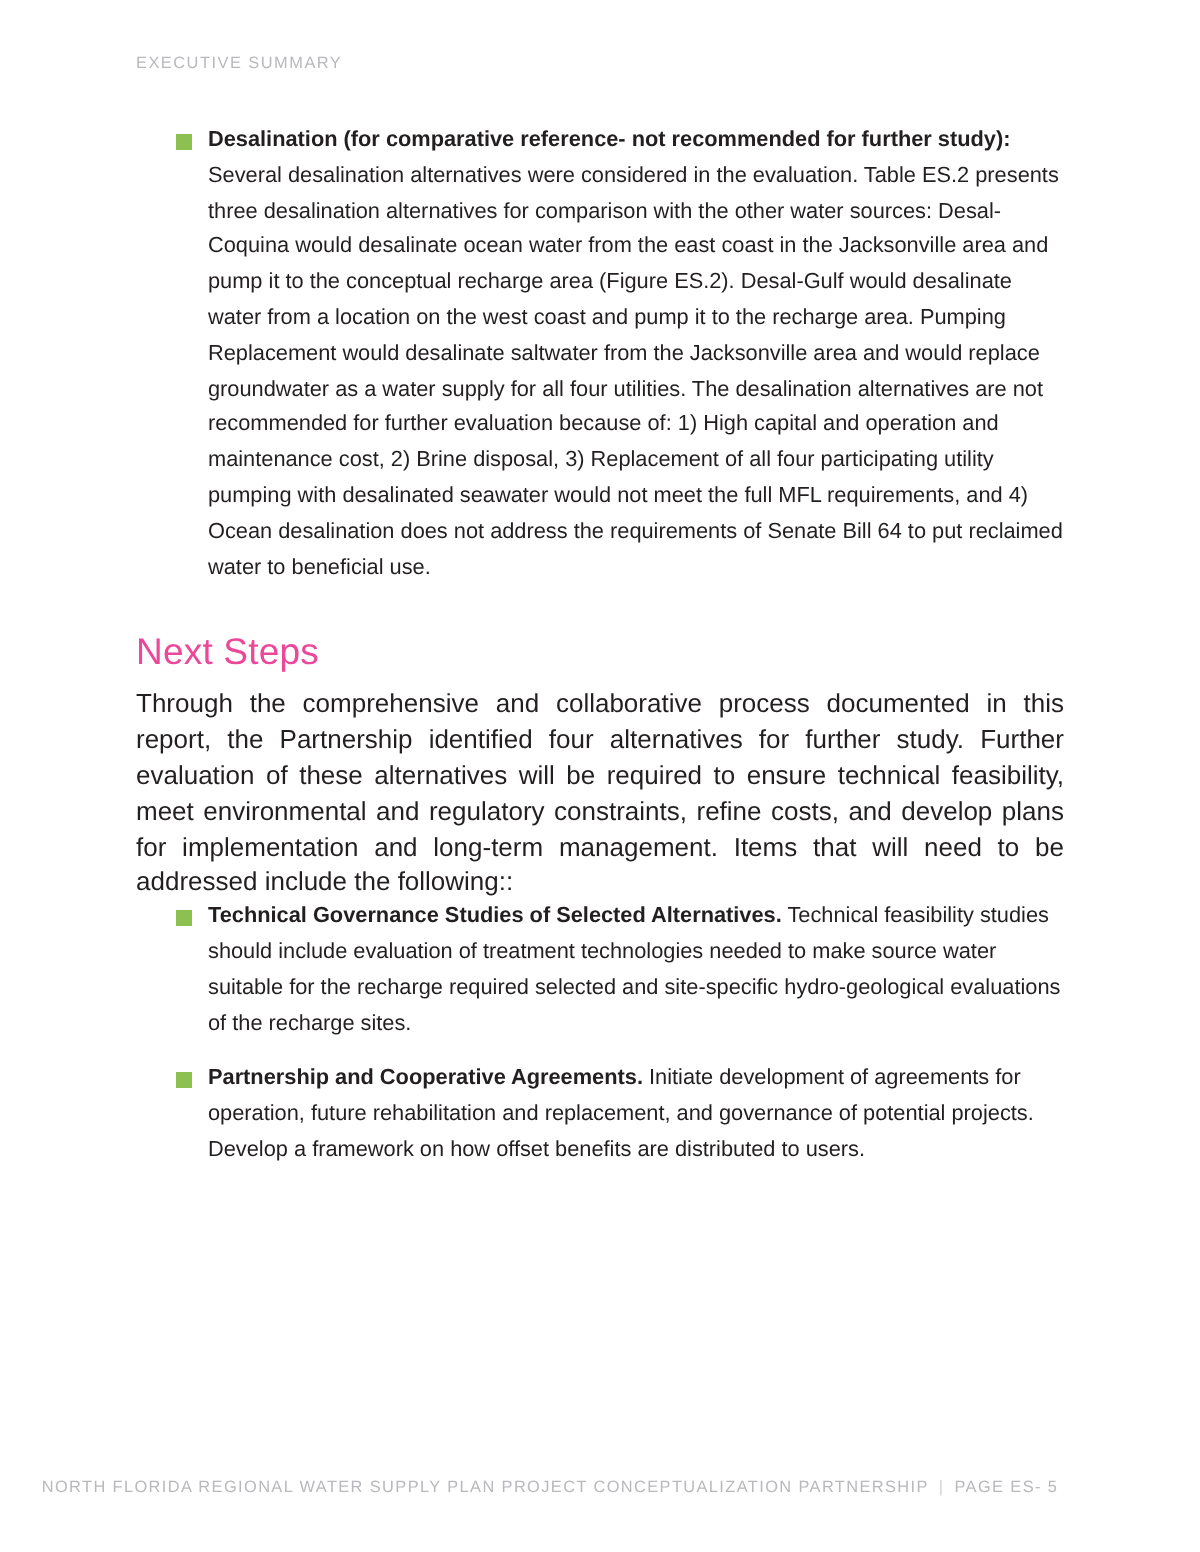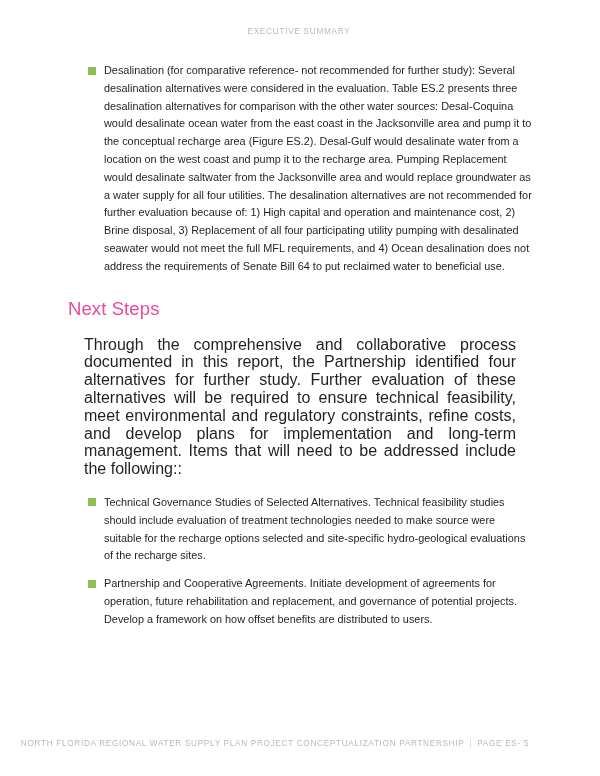--- a/index.html
+++ b/index.html
@@ -20,21 +20,21 @@
     position: absolute;
     inset: 0;
   }
 
   
   .page-header {
     position: absolute;
     top: 27px;
     left: 68px;
     right: 70px;
-    text-align: center;
+    text-align: left;
     font-size: 8.2px;
     letter-spacing: 0.75px;
     color: #b9b9bd;
     font-family: "Liberation Sans", sans-serif;
   }
 
   
   .content {
     position: absolute;
     top: 62px;
@@ -63,41 +63,41 @@
   .marker {
     position: absolute;
     left: 20px;
     top: 4.5px;
     width: 8px;
     height: 8px;
     background: #8cc152;
     display: block;
   }
   .lead {
-    font-weight: normal;
+    font-weight: bold;
   }
   .rest {
     font-weight: normal;
     text-align: right;
   }
 
   
   .section-heading {
     margin: 22px 0 6px 0;
     font-size: 18.5px;
     font-weight: normal;
     color: #ec4899;
     letter-spacing: 0.1px;
     line-height: 22px;
   }
 
   
   .body-para {
-    margin: 16px;
-    font-size: 16px;
+    margin: 0;
+    font-size: 13px;
     line-height: 17.8px;
     text-align: justify;
     color: #231f20;
   }
 
   .after-para {
     margin-top: 16px;
   }
 
   
@@ -136,21 +136,21 @@
       </li>
     </ul>
 
     <h2 class="section-heading">Next Steps</h2>
 
     <p class="body-para">Through the comprehensive and collaborative process documented in this report, the Partnership identified four alternatives for further study. Further evaluation of these alternatives will be required to ensure technical feasibility, meet environmental and regulatory constraints, refine costs, and develop plans for implementation and long-term management. Items that will need to be addressed include the following::</p>
 
     <ul class="bullets after-para">
       <li>
         <span class="marker"></span>
-        <span class="lead">Technical Governance Studies of Selected Alternatives.</span><span class="rest"> Technical feasibility studies should include evaluation of treatment technologies needed to make source were suitable for the recharge options selected and site-specific hydro-geological evaluations of the recharge sites.</span>
+        <span class="lead">Technical Governance Studies of Selected Alternatives.</span><span class="rest"> Technical feasibility studies should include evaluation of treatment technologies needed to make source water suitable for the recharge required selected and site-specific hydro-geological evaluations of the recharge sites.</span>
       </li>
       <li>
         <span class="marker"></span>
         <span class="lead">Partnership and Cooperative Agreements.</span><span class="rest"> Initiate development of agreements for operation, future rehabilitation and replacement, and governance of potential projects. Develop a framework on how offset benefits are distributed to users.</span>
       </li>
     </ul>
 
   </div>
 
   <div class="page-footer">

